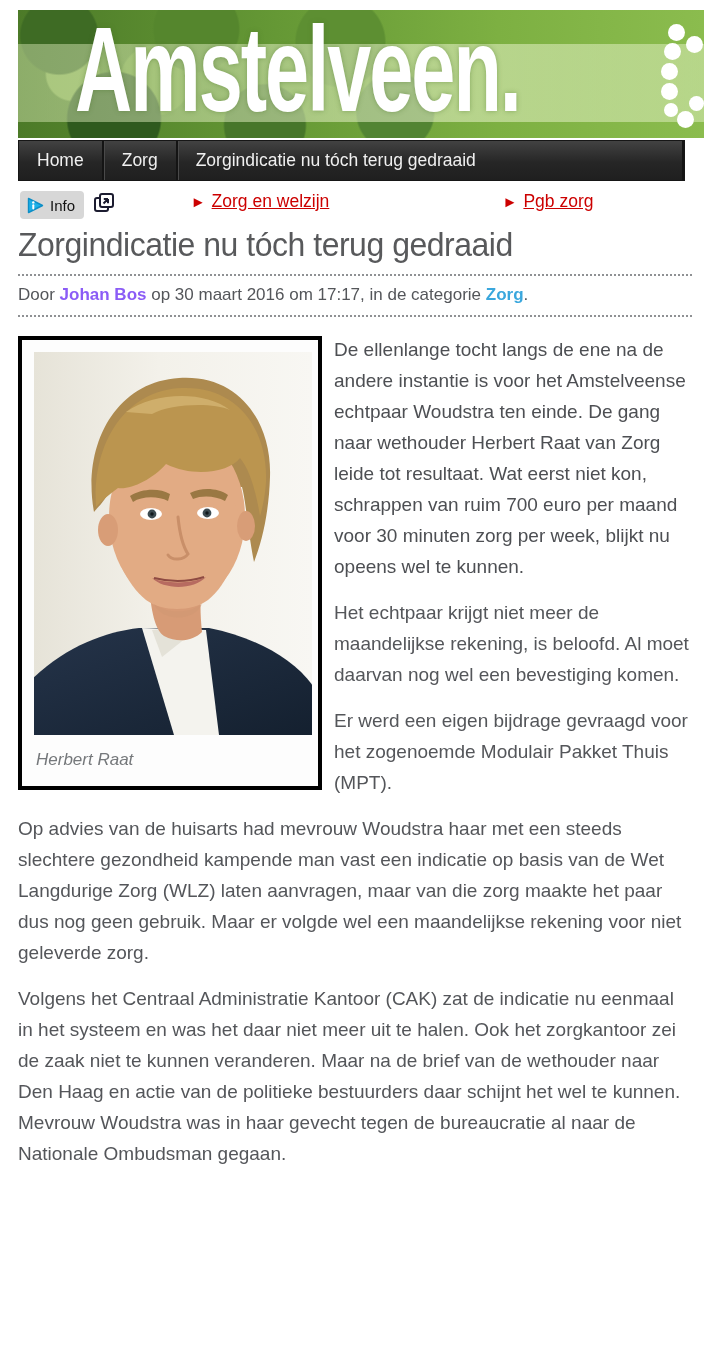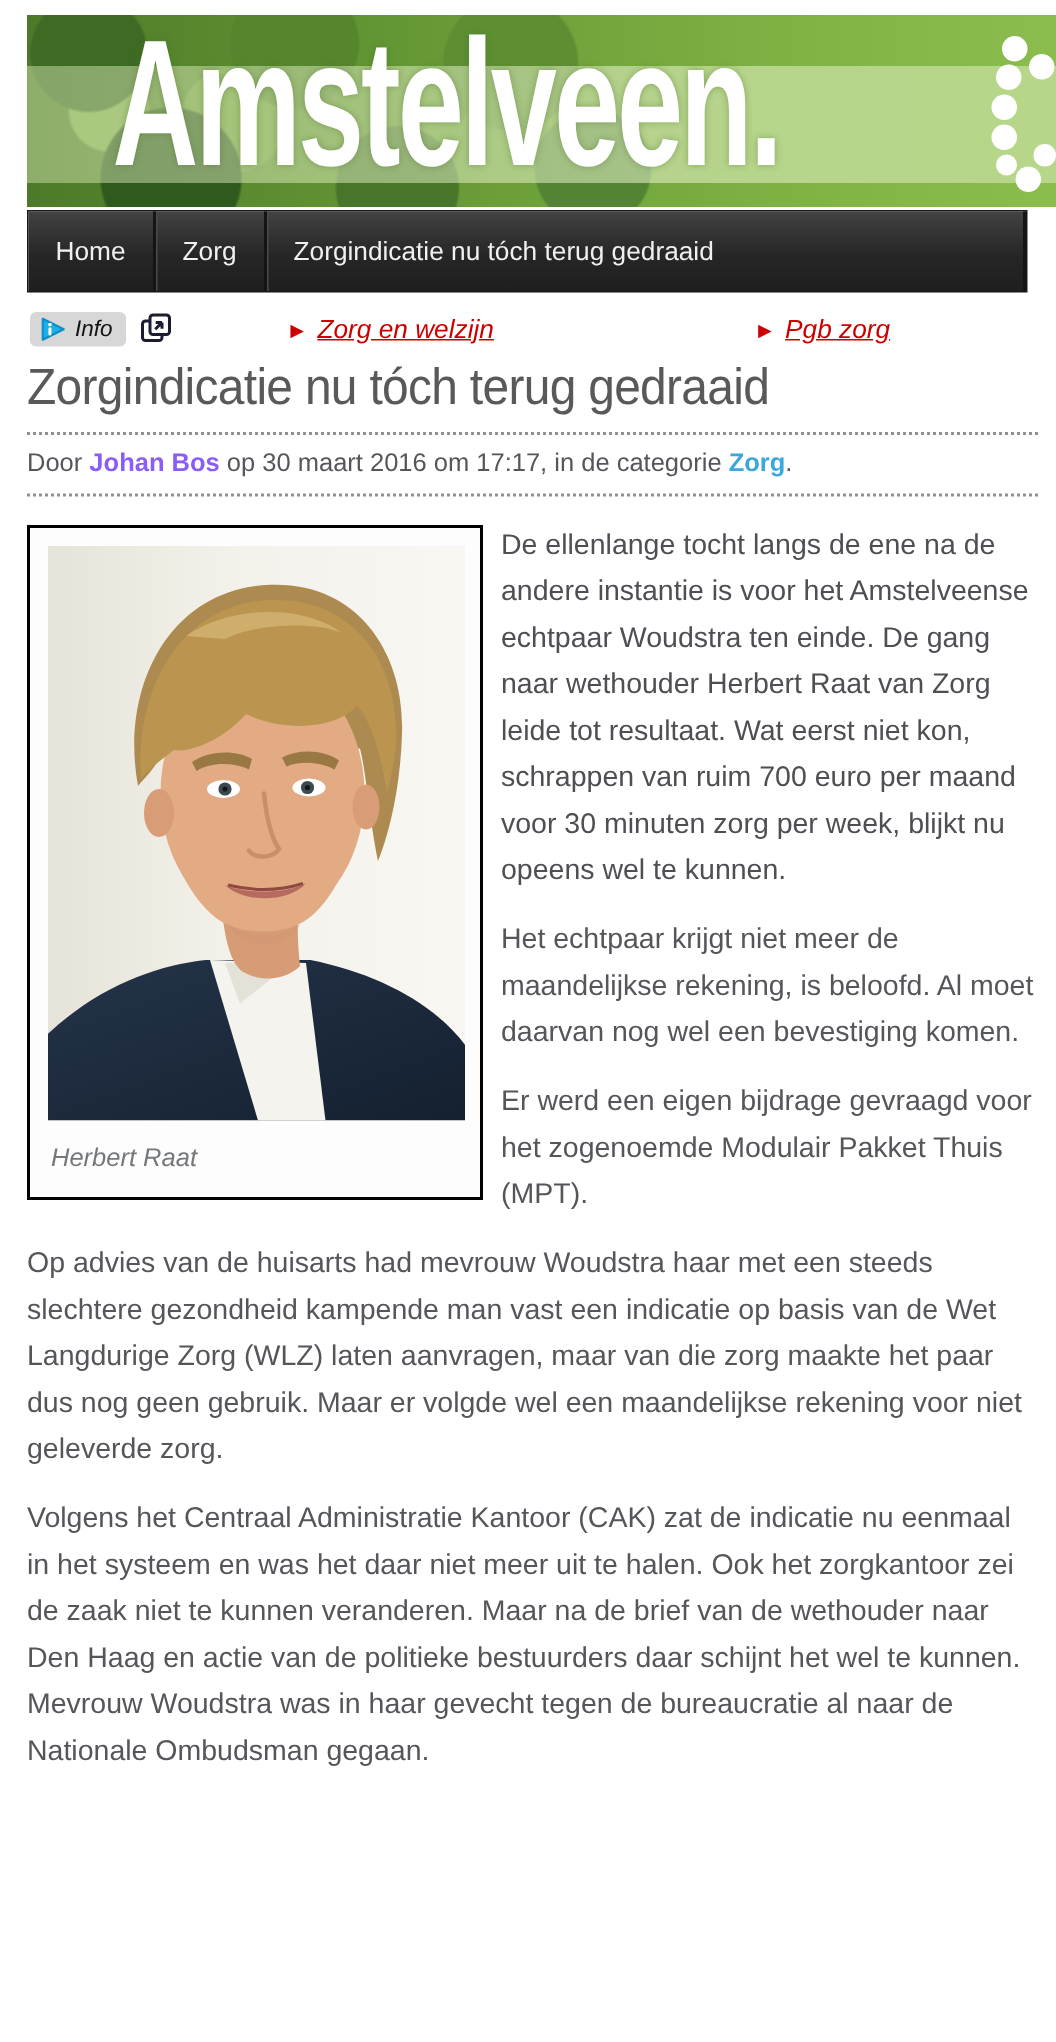--- a/index.html
+++ b/index.html
@@ -41,34 +41,34 @@
   .banner-dots span:nth-child(2){ left:22px; top:33px; }
   .banner-dots span:nth-child(3){ left:19px; top:53px; }
   .banner-dots span:nth-child(4){ left:19px; top:73px; }
   .banner-dots span:nth-child(5){ left:22px; top:93px; width:14px; height:14px; }
   .banner-dots span:nth-child(6){ left:35px; top:101px; }
   .banner-dots span:nth-child(7){ left:44px; top:26px; }
   .banner-dots span:nth-child(8){ left:47px; top:86px; width:15px; height:15px; }
 
   
   .nav {
-    display:flex; height:55px; margin:2px 7px 8px 0;
+    display:flex; height:41px; margin:2px 7px 8px 0;
     background:linear-gradient(#424242, #262626 55%, #1f1f1f);
     border:1px solid #161616; align-items:stretch;
   }
   .nav-item {
     display:flex; align-items:center; padding:0 18px;
     color:#f0f0f0; font-size:17.5px; cursor:pointer;
     border-right:2px solid #141414; box-shadow:inset 1px 0 0 #4a4a4a;
   }
   .nav-item:first-child { box-shadow:none; }
   .nav-item:last-child { flex:1; }
 
   
-  .adrow { display:flex; align-items:center; margin:10px 0 4px 2px; height:28px;font-style:italic; }
+  .adrow { display:flex; margin:10px 0 4px 2px; height:28px; }
   .info-pill {
     display:inline-flex; align-items:center; gap:5px;
     background:#d7d7d7; border-radius:4px; padding:2px 9px 2px 6px;
     font-size:15px; color:#111; cursor:pointer;
   }
   .ext-icon { margin-left:8px; cursor:pointer; display:inline-flex; }
   .adlinks { flex:1; display:flex; }
   .adlink {
     flex:1; text-align:center; font-size:17.5px; color:#cc0000;
     text-decoration:underline; cursor:pointer; white-space:nowrap;
@@ -84,21 +84,21 @@
   .byline { font-size:17px; color:#54565a; padding:9px 0 10px 0; }
   .byline b { color:#8b5cf6; }
   .byline .cat { color:#3aa7dd; font-weight:bold; text-decoration:none; cursor:pointer; }
 
   
   .article { padding-top:17px; font-size:19px; line-height:31px; color:#54565a; }
   .article p { margin-bottom:15px; }
   .article p.intro { font-weight:normal; color:#4d4f53; }
 
   .photo-card {
-    float:left; width:304px; background:#fdfdfd; border:2px solid #000000;
+    float:left; width:304px; background:#fdfdfd; border:4px solid #000000;
     padding:12px 12px 9px 12px; margin:2px 12px 10px 0;
   }
   .photo-card svg { display:block; width:278px; height:383px; }
   .photo-caption { font-style:italic; color:#75787b; font-size:17px; padding:9px 0 2px 2px; }
 
   .clear { clear:both; }
 </style>
 </head>
 <body>
 

